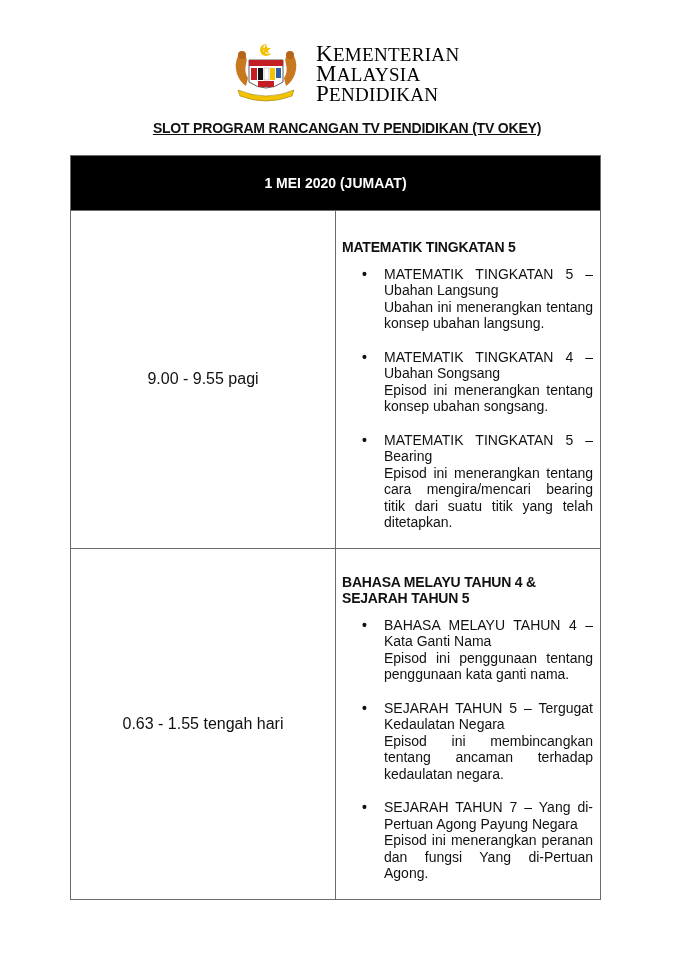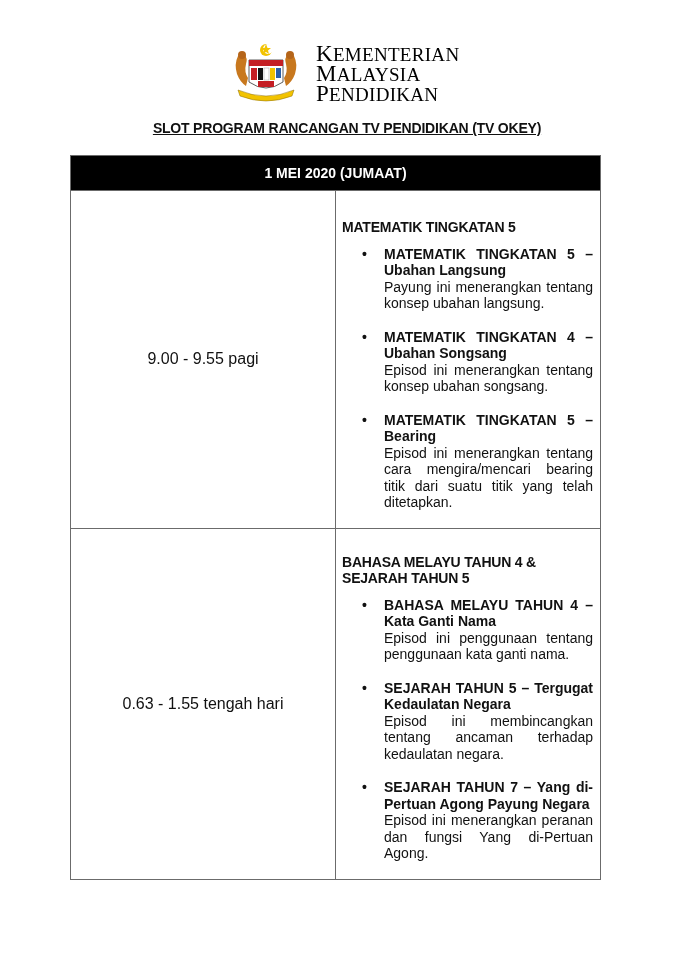--- a/index.html
+++ b/index.html
@@ -4,32 +4,32 @@
 <style>
   html, body { margin:0; padding:0; background:#ffffff; }
   body { width:694px; height:960px; position:relative; overflow:hidden; font-family:"Liberation Sans", sans-serif; color:#111; }
   .logo { position:absolute; left:232px; top:42px; width:240px; height:62px; }
   .crest { position:absolute; left:0; top:0; width:68px; height:60px; }
   .ministry { position:absolute; left:72px; top:2px; font-family:"Liberation Serif", serif; color:#000000; font-size:19px; line-height:19px; letter-spacing:0.3px;margin-left:12px; }
   .ministry div { white-space:nowrap; }
   .ministry .cap { font-size:23px; }
   .doc-title { position:absolute; left:0; width:694px; top:120px; text-align:center; font-weight:bold; font-size:14px; text-decoration:underline; letter-spacing:-0.2px; }
   table.sched { position:absolute; left:70px; top:155px; width:531px; border-collapse:collapse; table-layout:fixed; }
-  table.sched td, table.sched th { border:1.5px solid #6b6b6b; padding:0; vertical-align:middle; }
+  table.sched td, table.sched th { border:1.5px solid #6b6b6b; padding:10px; vertical-align:middle; }
   .hdr { background:#000; color:#fff; font-weight:bold; font-size:14px; height:34px; text-align:center; }
   .time { width:180px; text-align:center; font-size:16px; }
   .content { padding:0 7px 0 6px !important; font-size:14px; line-height:16.5px; vertical-align:top !important;margin-left:24px; }
   .row1 { height:312px; }
   .row2 { height:312px; }
   .subj { font-weight:bold; margin-top:28px; margin-bottom:10px; letter-spacing:-0.2px; }
   .row2 .subj { margin-top:25px; }
   ul { list-style:none; margin:0; padding:0; }
   li { position:relative; padding-left:42px; margin-bottom:17px; text-align:justify; }
   li .bullet { position:absolute; left:20px; top:0; font-weight:bold; }
-  li .ep { font-weight:bold; display:block; text-align:justify; text-align-last:left; }
+  li .ep { font-weight:normal; display:block; text-align:justify; text-align-last:left; }
   li .desc { display:block; text-align:justify; }
 </style>
 </head>
 <body>
 
 <div class="logo">
   <svg class="crest" viewBox="0 0 68 60">
 
     <circle cx="34" cy="8" r="6" fill="#f2c300"></circle>
     <circle cx="36" cy="7" r="5" fill="#fff"></circle>
@@ -67,21 +67,21 @@
   </tr>
 
   <tr class="row1">
     <td class="time">9.00 - 9.55 pagi</td>
     <td class="content">
       <div class="subj">MATEMATIK TINGKATAN 5</div>
       <ul>
         <li>
           <span class="bullet">•</span>
           <span class="ep">MATEMATIK TINGKATAN 5 – Ubahan Langsung</span>
-          <span class="desc">Payung ini menerangkan tentang konsep ubahan langsung.</span>
+          <span class="desc">Ubahan ini menerangkan tentang konsep ubahan langsung.</span>
         </li>
         <li>
           <span class="bullet">•</span>
           <span class="ep">MATEMATIK TINGKATAN 4 – Ubahan Songsang</span>
           <span class="desc">Episod ini menerangkan tentang konsep ubahan songsang.</span>
         </li>
         <li>
           <span class="bullet">•</span>
           <span class="ep">MATEMATIK TINGKATAN 5 – Bearing</span>
           <span class="desc">Episod ini menerangkan tentang cara mengira/mencari bearing titik dari suatu titik yang telah ditetapkan.</span>

